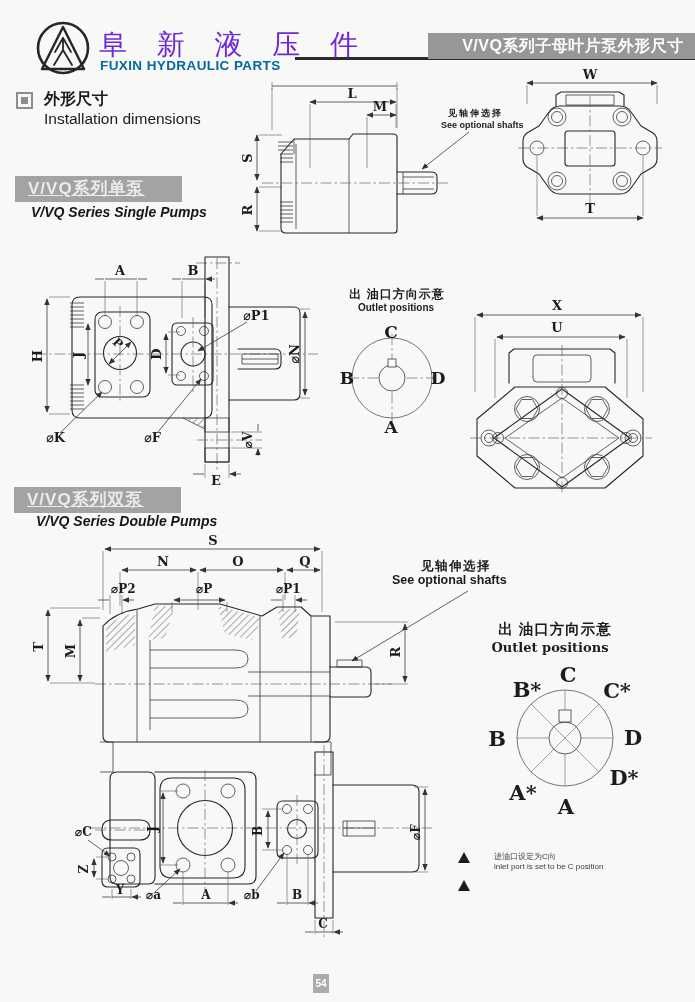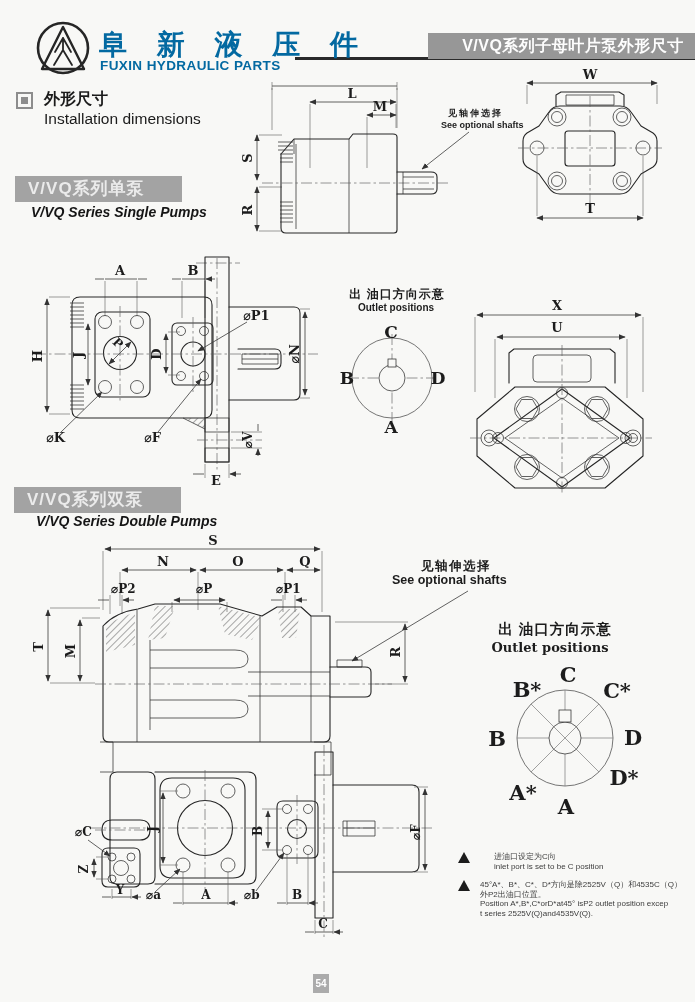--- a/index.html
+++ b/index.html
@@ -1,32 +1,32 @@
 <!DOCTYPE html>
 <html><head>
 <meta charset="utf-8">
 <style>
   html,body{margin:0;padding:0;}
   body{width:695px;height:1002px;position:relative;background:#f8f8f6;
        font-family:"Liberation Sans","DejaVu Sans",sans-serif;color:#1b1b1b;overflow:hidden;}
   .abs{position:absolute;}
   
-  .cn-title{left:99px;top:26px;font-size:28px;font-weight:bold;letter-spacing:11px;color:#0369a1;}
+  .cn-title{left:99px;top:26px;font-size:28px;font-weight:normal;letter-spacing:11px;color:#6d28d9;}
   .en-title{left:100px;top:58px;font-size:13.5px;font-weight:bold;letter-spacing:.4px;color:#0369a1;}
   .hrule{left:295px;top:57px;width:400px;height:3px;background:#2a2a2a;}
   .rbanner{left:428px;top:33px;width:290px;height:26px;background:#979797;color:#fdfdfd;
            font-size:16px;font-weight:bold;text-align:center;line-height:26px;letter-spacing:.5px;}
   
   .sq-outer{left:16px;top:92px;width:13px;height:13px;border:2px solid #8d8d8d;background:#f8f8f6;}
   .sq-inner{position:absolute;left:3px;top:3px;width:7px;height:7px;background:#8d8d8d;}
   .sec-cn{left:44px;top:89px;font-size:16px;font-weight:bold;}
   .sec-en{left:44px;top:110px;font-size:15.5px;}
   
   .gbar{width:167px;height:26px;background:#a3a3a3;color:#ebebeb;font-size:17px;font-weight:bold;
-        line-height:26px;padding-left:13px;box-sizing:border-box;letter-spacing:1px;}
+        line-height:26px;padding-left:13px;box-sizing:border-box;letter-spacing:1px;text-decoration:underline;}
   .bar1{left:15px;top:176px;}
   .bar2{left:14px;top:487px;}
   .seren{font-size:14px;font-weight:bold;font-style:italic;color:#151515;}
   .ser1{left:31px;top:204px;}
   .ser2{left:36px;top:513px;}
   
   .note-tri{width:0;height:0;border-left:6.5px solid transparent;border-right:6.5px solid transparent;
             border-bottom:11px solid #1c1c1c;}
   .ntxt{font-size:8px;line-height:9.5px;color:#3c3c3c;}
   
@@ -371,22 +371,16 @@
     <div class="note-tri"></div>
     <div class="ntxt">
       <div>进油口设定为C向</div>
       <div>inlet port is set to be C position</div>
     </div>
   </div>
 </div>
 <div class="abs" style="left:458px;top:880px;width:232px;">
   <div style="display:flex;gap:10px;">
     <div class="note-tri"></div>
-    <div class="ntxt">
-      <div>45°A*、B*、C*、D*方向是除2525V（Q）和4535C（Q）</div>
-      <div>外P2出油口位置。</div>
-      <div>Position A*,B*,C*orD*at45° isP2 outlet position excep</div>
-      <div>t series 2525V(Q)and4535V(Q).</div>
-    </div>
   </div>
 </div>
 
 <div class="abs badge">54</div>
 
 </body></html>

